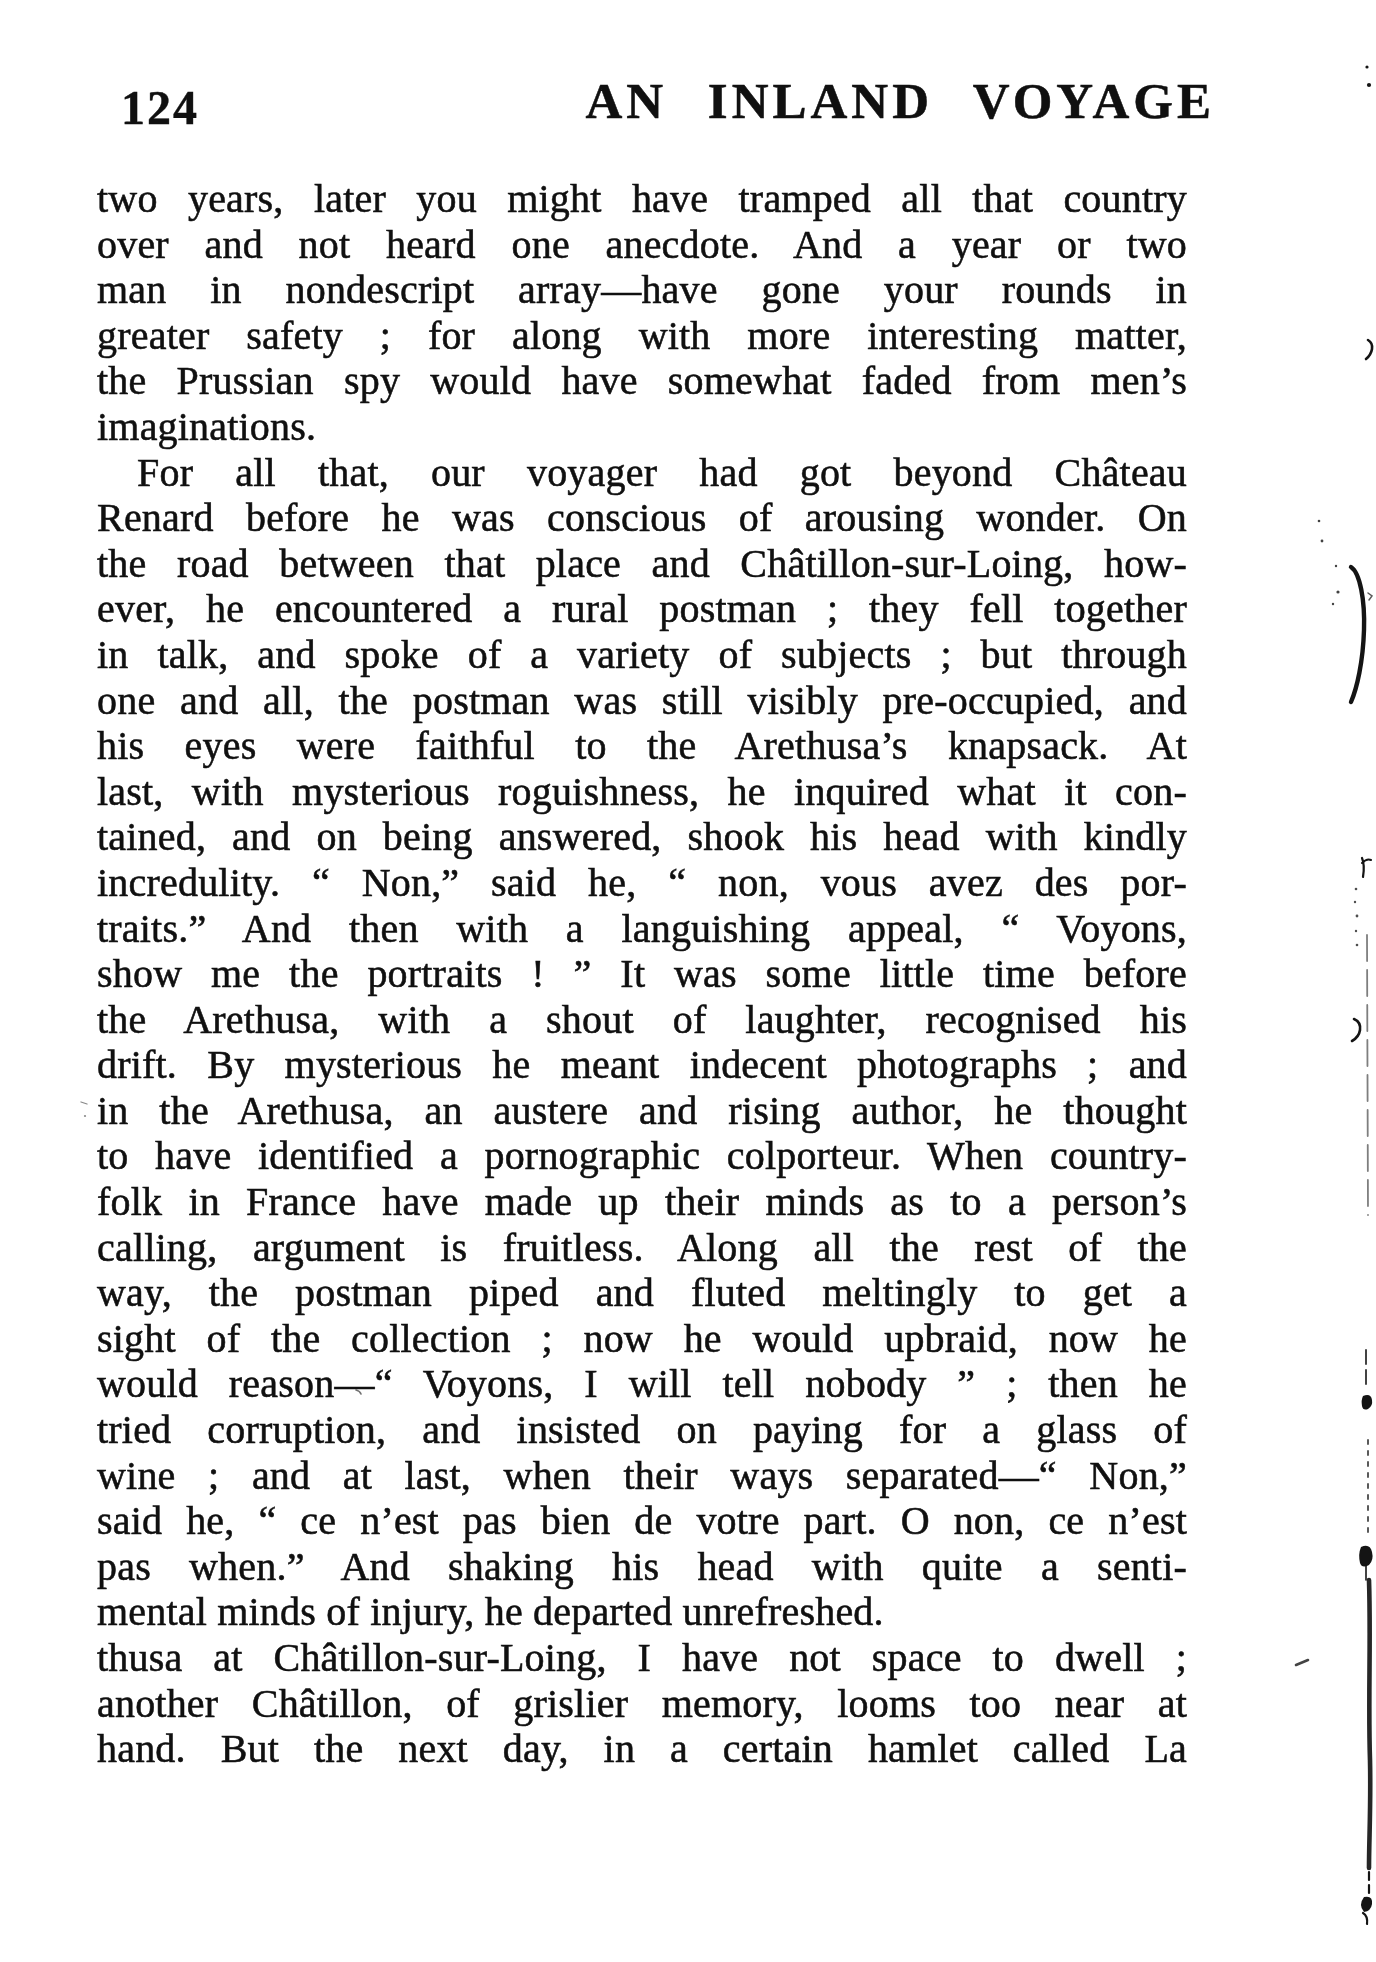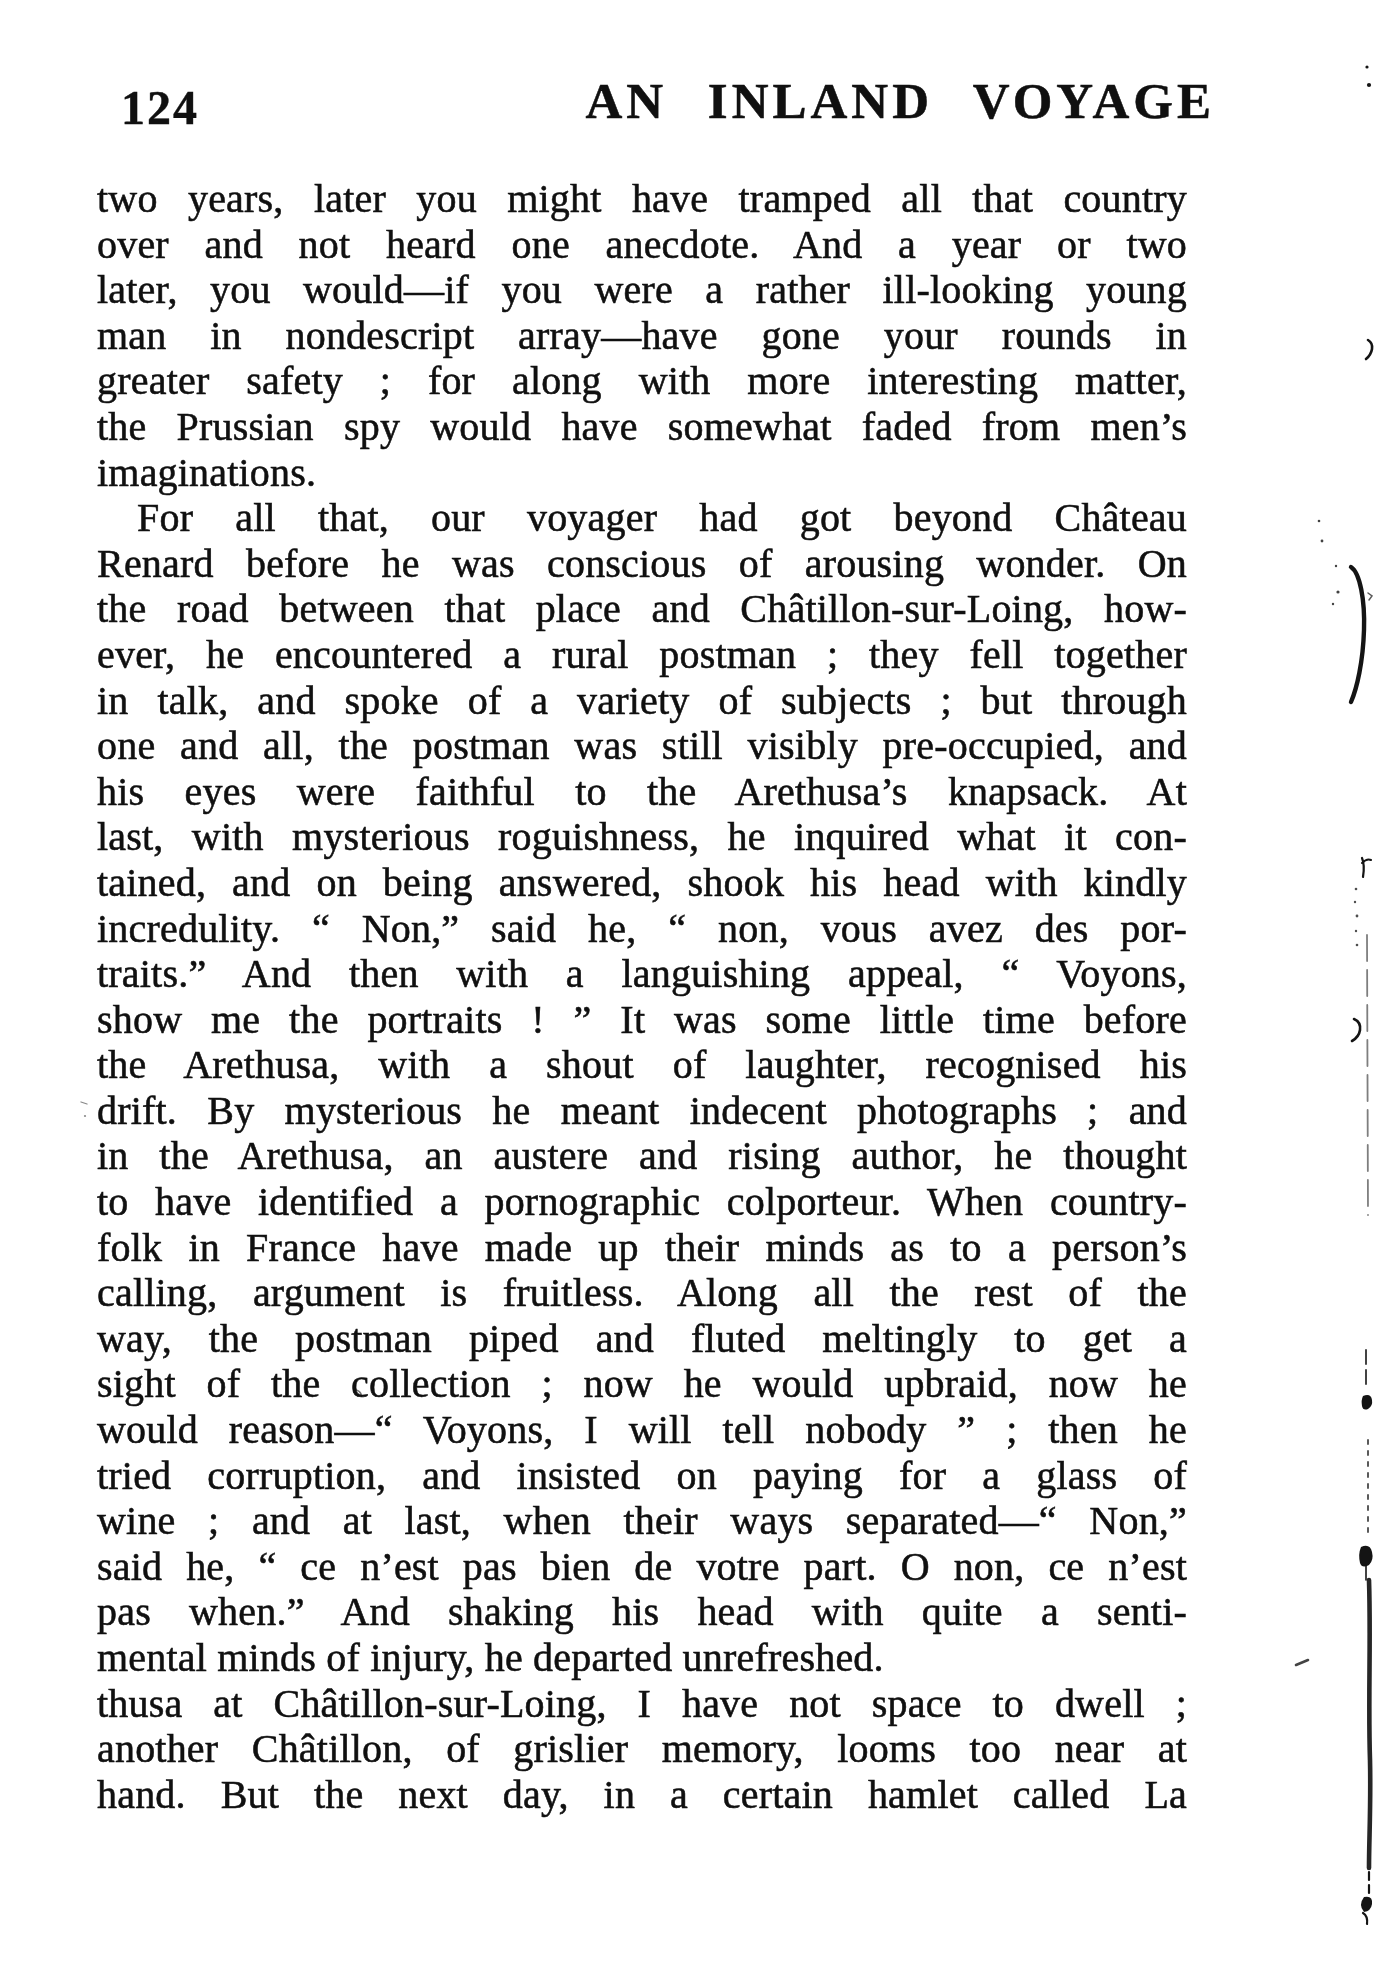--- a/index.html
+++ b/index.html
@@ -39,21 +39,20 @@
 
 <div class="page">
 
   <div class="pagenum">124</div>
   <div class="runhead">AN INLAND VOYAGE</div>
 
   <div class="textblock">
       <div class="para">
         <div class="line"><span>two years, later you might have tramped all that country</span></div>
         <div class="line"><span>over and not heard one anecdote.  And a year or two</span></div>
-        <div class="line"><span>later, you would—if you were a rather ill-looking young</span></div>
         <div class="line"><span>man in nondescript array—have gone your rounds in</span></div>
         <div class="line"><span>greater safety ;  for along with more interesting matter,</span></div>
         <div class="line"><span>the Prussian spy would have somewhat faded from men’s</span></div>
         <div class="line end"><span>imaginations.</span></div>
       </div>
       <div class="para">
         <div class="line first"><span>For all that, our voyager had got beyond Château</span></div>
         <div class="line"><span>Renard before he was conscious of arousing wonder.  On</span></div>
         <div class="line"><span>the road between that place and Châtillon-sur-Loing, how-</span></div>
         <div class="line"><span>ever, he encountered a rural postman ;  they fell together</span></div>

